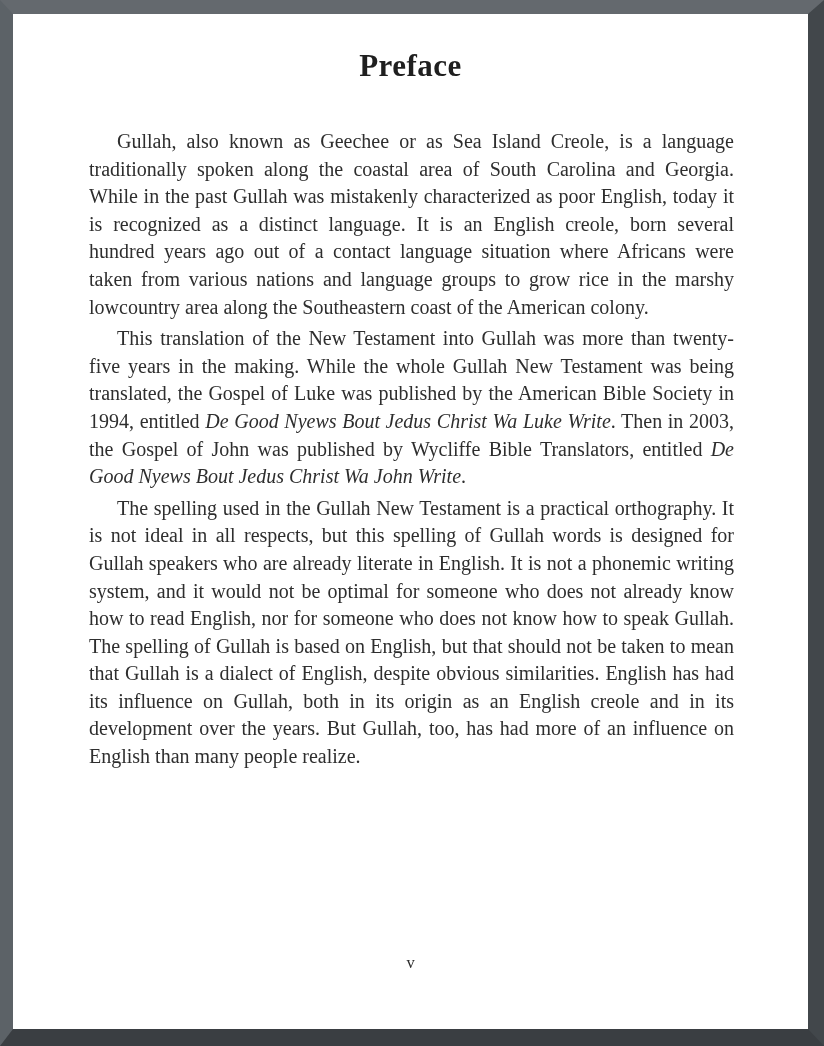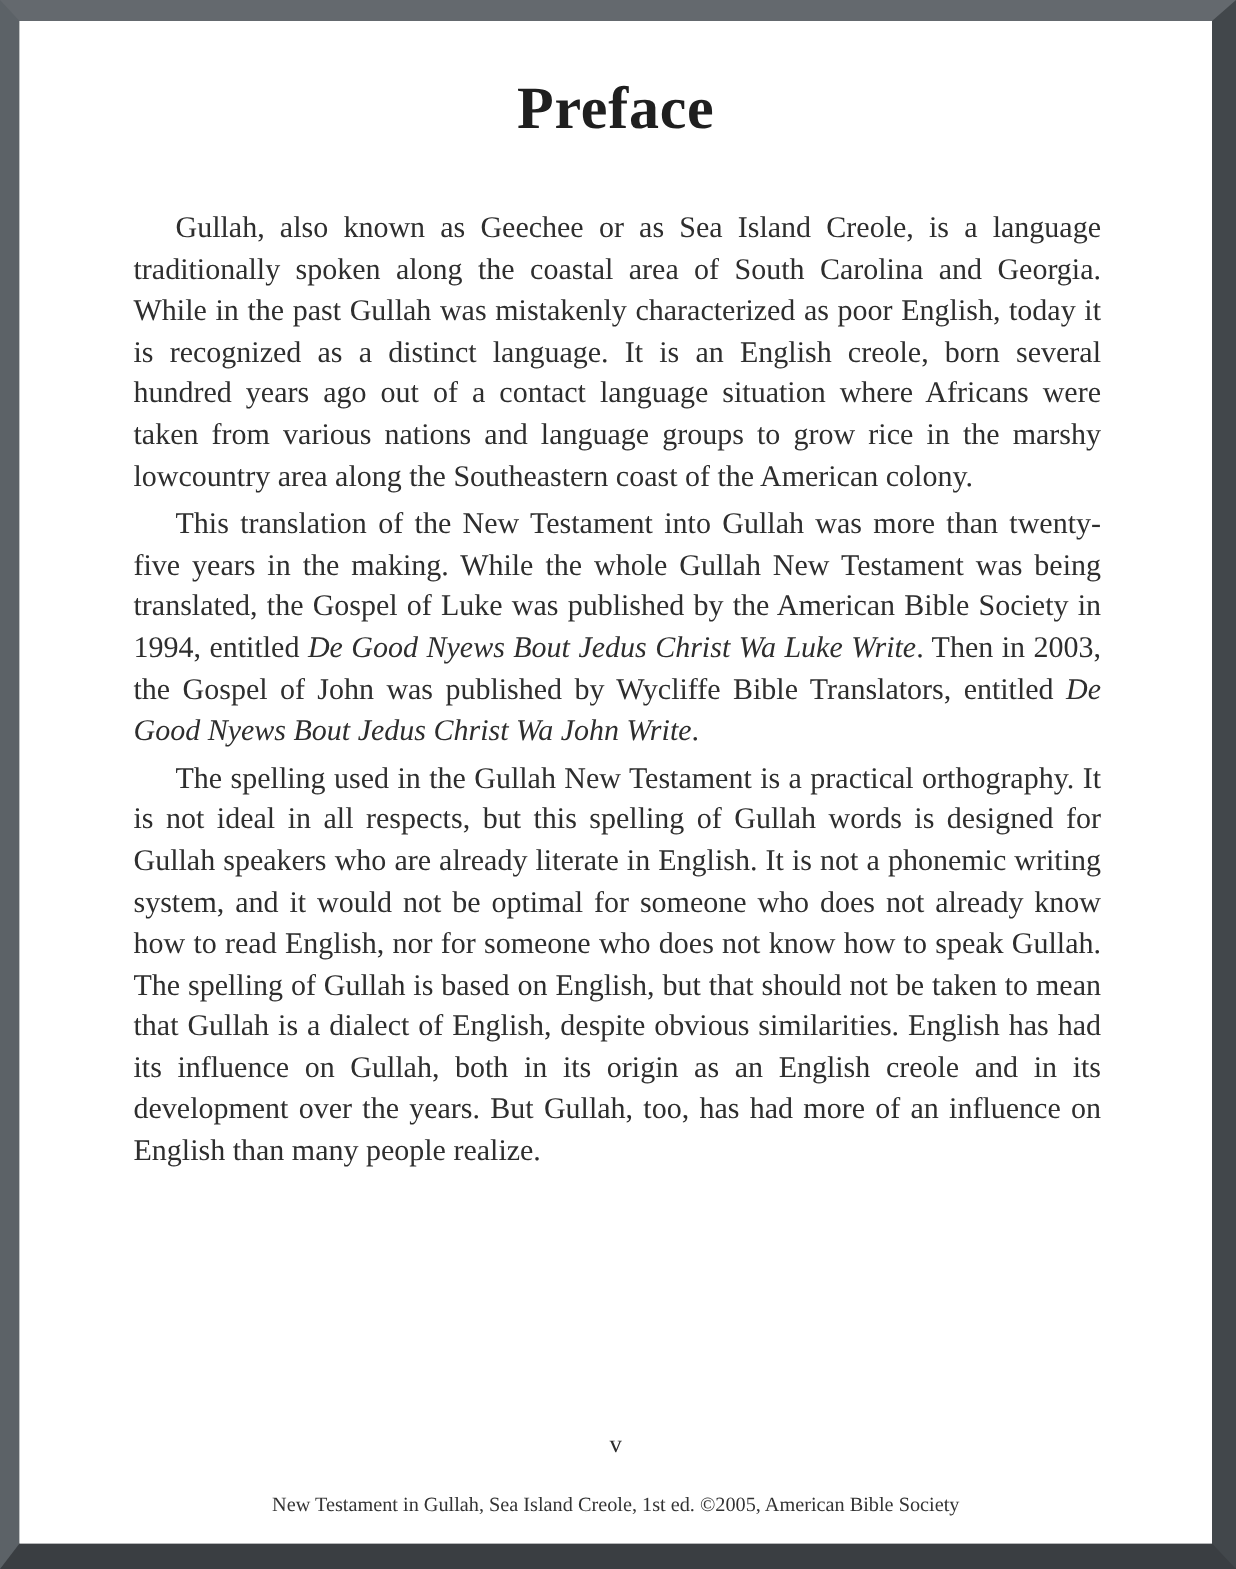--- a/index.html
+++ b/index.html
@@ -24,21 +24,21 @@
     width: 100%;
     height: 100%;
     background: #ffffff;
     font-family: "Liberation Serif", "DejaVu Serif", serif;
     color: #2e2e2e;
   }
   .page-title {
     margin: 0;
     padding-top: 34px;
     text-align: center;
-    font-size: 40px;
+    font-size: 31px;
     font-weight: bold;
     color: #1f1f1f;
     letter-spacing: 0.5px;
   }
   .body-paragraphs {
     margin: 44px 74px 0 76px;
     font-size: 20px;
     line-height: 27.6px;
     text-align: justify;
   }
@@ -77,16 +77,15 @@
     <h1 class="page-title">Preface</h1>
 
     <div class="body-paragraphs">
         <p><span>Gullah, also known as Geechee or as Sea Island Creole, is a language traditionally spoken along the coastal area of South Carolina and Georgia. While in the past Gullah was mistakenly characterized as poor English, today it is recognized as a distinct language. It is an English creole, born several hundred years ago out of a contact language situation where Africans were taken from various nations and language groups to grow rice in the marshy lowcountry area along the Southeastern coast of the American colony.</span></p>
         <p><span>This translation of the New Testament into Gullah was more than twenty-five years in the making. While the whole Gullah New Testament was being translated, the Gospel of Luke was published by the American Bible Society in 1994, entitled </span><span class="italic">De Good Nyews Bout Jedus Christ Wa Luke Write</span><span>. Then in 2003, the Gospel of John was published by Wycliffe Bible Translators, entitled </span><span class="italic">De Good Nyews Bout Jedus Christ Wa John Write</span><span>.</span></p>
         <p><span>The spelling used in the Gullah New Testament is a practical orthography. It is not ideal in all respects, but this spelling of Gullah words is designed for Gullah speakers who are already literate in English. It is not a phonemic writing system, and it would not be optimal for someone who does not already know how to read English, nor for someone who does not know how to speak Gullah. The spelling of Gullah is based on English, but that should not be taken to mean that Gullah is a dialect of English, despite obvious similarities. English has had its influence on Gullah, both in its origin as an English creole and in its development over the years. But Gullah, too, has had more of an influence on English than many people realize.</span></p>
       </div>
 
     <div class="page-number">v</div>
 
-    <div class="footer-credit">New Testament in Gullah, Sea Island Creole, 1st ed. ©2005, American Bible Society</div>
 
   </div>
 </div>
 
 </body></html>

